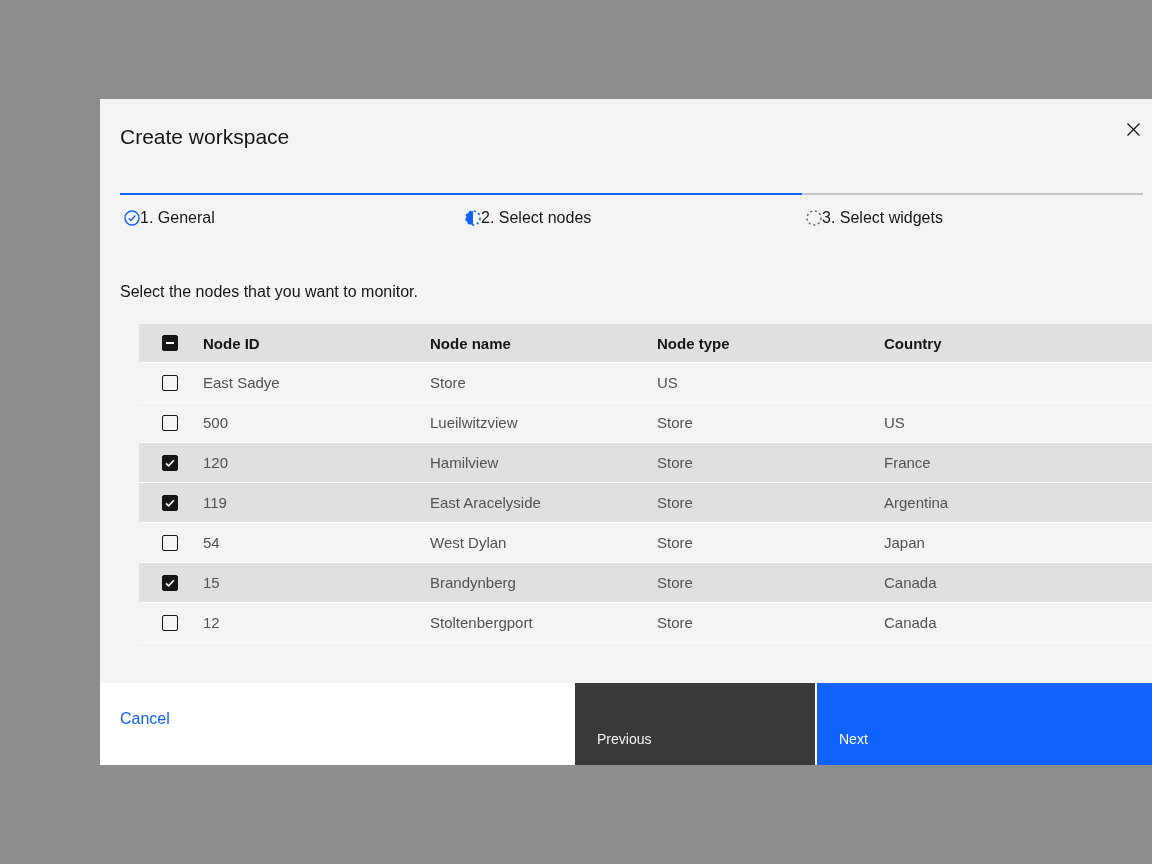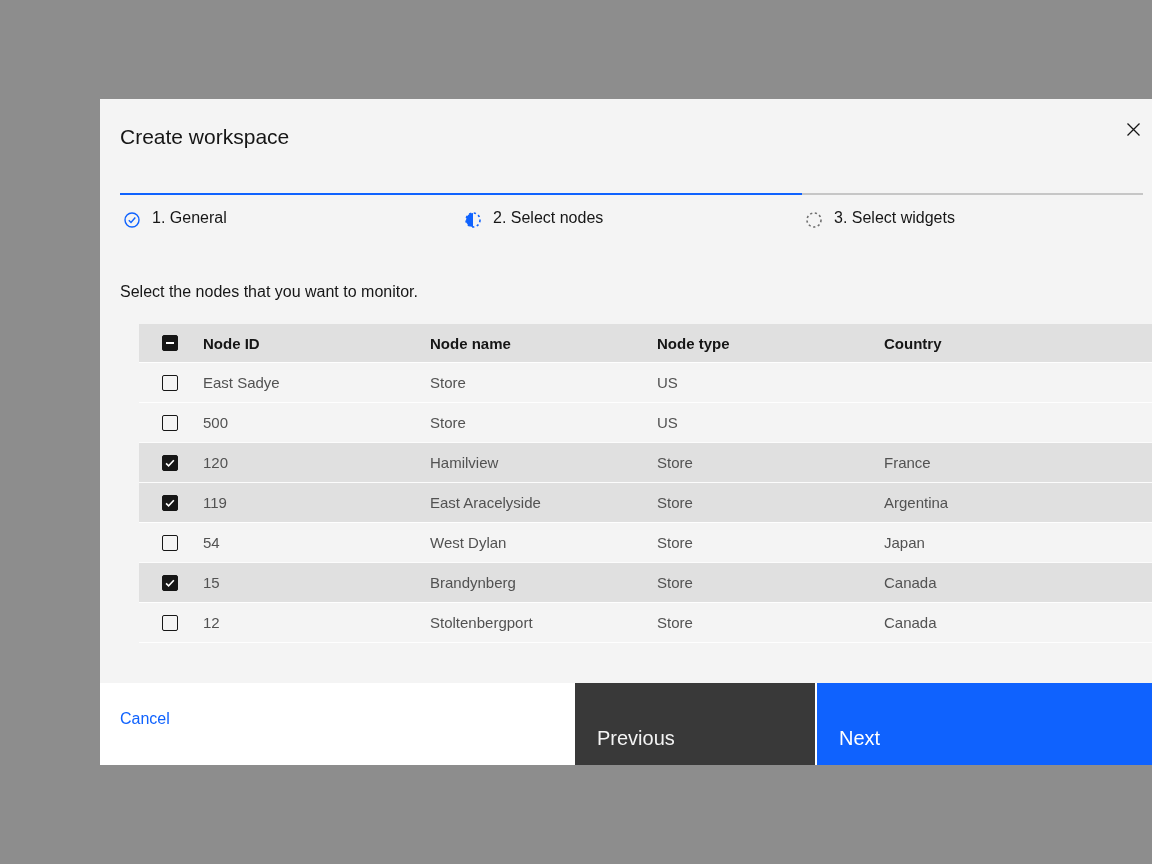--- a/index.html
+++ b/index.html
@@ -18,21 +18,21 @@
     position:absolute; top:14px; right:14px; width:32px; height:32px;
     background:transparent; border:none; cursor:pointer;
     display:flex; align-items:center; justify-content:center;
   }
   
   .progress-track { margin:42px 20px 0 20px; display:flex; height:2px; }
   .seg { flex:1 1 0; }
   .seg-done { background:#0f62fe; }
   .seg-todo { background:#c6c6c6; }
   .steps { margin:0 20px; display:flex; }
-  .step { flex:1 1 0; display:flex; align-items:flex-end; gap:12px; padding:13px 0 0 4px; cursor:pointer; }
+  .step { flex:1 1 0; display:flex; align-items:center; padding:13px 0 0 4px; cursor:pointer; }
   .step-icon { width:16px; height:16px; display:inline-flex; flex:0 0 16px; }
   .step-icon svg { display:block; }
   .step-label { font-size:16px; color:#161616; line-height:20px; }
   
   .description { margin:54px 20px 0 20px; font-size:16px; color:#161616; line-height:20px; }
   
   .table { margin-top:22px; width:100%;padding-left:39px; }
   .thead { display:flex; background:#e0e0e0; height:38px; align-items:stretch; }
   .trow  { display:flex; background:#f4f4f4; height:40px; border-top:1px solid rgba(255,255,255,0.9); cursor:pointer; }
   .trow.selected { background:#e0e0e0; }
@@ -48,21 +48,21 @@
     background:transparent; display:inline-flex; align-items:center; justify-content:center; cursor:pointer;
   }
   .cb.cb-checked { background:#161616; border-color:#161616; }
   .cb svg { display:block; }
   .ind-dash { width:8px; height:2px; background:#ffffff; display:block; }
   
   .footer { margin-top:auto; display:flex; height:82px; background:#ffffff; flex:0 0 82px; }
   .cancel-area { flex:0 0 475px; background:#ffffff; padding:27px 0 8px 20px; }
   .cancel-link { font-size:16px; color:#0f62fe; text-decoration:none; cursor:pointer; }
   .btn {
-    border:none; font-family:"Liberation Sans", sans-serif; font-size:20px; text-align:left;
+    border:none; font-family:"Liberation Sans", sans-serif; font-size:14px; text-align:left;
     padding:29px 0 0 22px; cursor:pointer; display:block; height:82px;
   }
   .btn-secondary { flex:0 0 240px; background:#393939; color:#f4f4f4; margin-right:2px; }
   .btn-primary { flex:1 1 auto; background:#0f62fe; color:#ffffff; }
 </style>
 </head>
 <body>
 
 <div class="backdrop">
   <div class="modal">
@@ -134,20 +134,21 @@
             </div>
             <div class="cell col-data">East Sadye</div>
             <div class="cell col-data">Store</div>
             <div class="cell col-data">US</div>
           </div>
           <div class="trow">
             <div class="cell col-check">
               <span class="cb" aria-checked="false"></span>
             </div>
             <div class="cell col-data">500</div>
+            <div class="cell col-data">Lueilwitzview</div>
             <div class="cell col-data">Store</div>
             <div class="cell col-data">US</div>
           </div>
           <div class="trow selected">
             <div class="cell col-check">
               <span class="cb cb-checked" aria-checked="true">
                 <svg width="16" height="16" viewBox="0 0 16 16">
                   <path d="M3.5 8.4 L6.4 11.3 L12.4 4.8" fill="none" stroke="#ffffff" stroke-width="1.8"></path>
                 </svg>
               </span>

